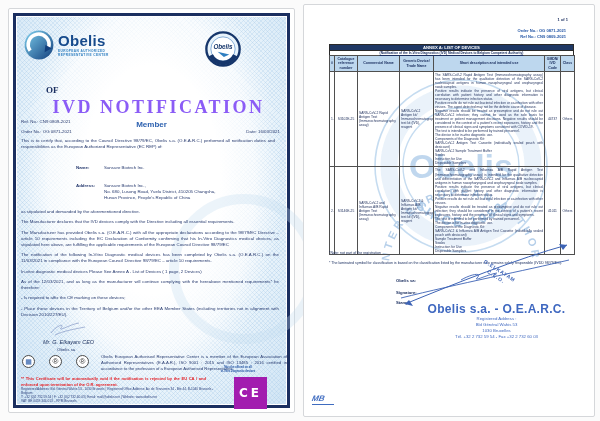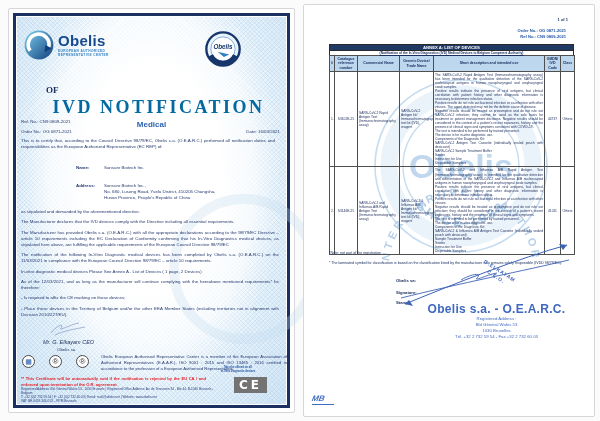--- a/index.html
+++ b/index.html
@@ -22,39 +22,39 @@
   }
   .ghost-circle { position:absolute; width:150px; height:150px; border:10px solid rgba(197,221,241,.32);
                   border-radius:50%; left:160px; top:185px; }
   .logo-row { display:flex; align-items:center; gap:3px; }
   .logo-text .brand { font-size:15px; font-weight:bold; color:#164a8c; letter-spacing:.3px; line-height:1; }
   .logo-text .sub { font-size:3.2px; font-weight:bold; color:#2f7fc1; letter-spacing:.4px; line-height:1.35;
                     white-space:pre-line; margin-top:1px; }
   .title-of { font-family:"Liberation Serif", serif; font-weight:bold; font-size:9px; color:#1b2f60; }
   .title-main { font-family:"Liberation Serif", serif; font-weight:bold; font-size:34px; color:#1b2f60;
                 text-align:center; letter-spacing:1px; line-height:1; width:100%; }
-  .title-sub { font-family:"Liberation Serif", serif; font-weight:bold; font-size:18px; color:#0369a1;
+  .title-sub { font-family:"Liberation Serif", serif; font-weight:bold; font-size:18px; color:#8b5cf6;
                text-align:center; letter-spacing:2.5px; line-height:1; width:100%; padding-left:14px; }
   .meta { font-size:4.4px; color:#26396e; }
   .country { width:100%; text-align:center; font-size:8px; font-weight:bold; color:#2e62b0; }
   .body-txt { font-size:4.4px; line-height:1.35; text-align:justify; color:#26396e; }
   .para-stack p { font-size:4.4px; line-height:1.35; text-align:justify; margin-bottom:4.5px; color:#26396e; }
   .lbl { font-size:4.4px; font-weight:bold; color:#26396e; }
   .val { font-size:4.4px; line-height:1.35; color:#26396e; white-space:pre-line; }
   .sig-name { font-size:5.5px; font-style:italic; color:#1f335f; }
   .sig-co { font-size:4.4px; color:#26396e; }
   .mark { width:13px; height:13px; border:1px solid #4a4a4a; border-radius:50%;
           display:flex; align-items:center; justify-content:center; background:#fff; }
   .mark .r { font-size:8px; color:#333; line-height:1; }
   .mark .grid { font-size:7px; color:#2a5caa; line-height:1; }
   .member { font-size:4.2px; line-height:1.4; text-align:justify; color:#26396e; }
   .ce-note { font-size:2.7px; font-weight:bold; color:#1f4fa0; line-height:1.3; text-align:center; }
   .red-note { font-size:4.1px; font-weight:bold; color:#e31e24; line-height:1.35; text-align:justify; }
   .footer-ln { font-size:3.2px; color:#2c3f7a; line-height:1.2; }
-  .ce-box { position:absolute; left:225px; top:368px; width:33px; height:16px; background:#737373;
+  .ce-box { position:absolute; left:225px; top:368px; width:33px; height:32px; background:#a21caf;
             display:flex; align-items:center; justify-content:center; }
   .ce-box span { color:#fff; font-weight:bold; font-size:12px; letter-spacing:3px; font-family:"DejaVu Sans", sans-serif; }
 
   
   .r-top { font-size:4px; font-weight:bold; color:#1b2f60; text-align:right; }
   .r-ref { font-size:4.1px; font-weight:bold; color:#2456a6; text-align:right; line-height:1.5; }
   .annex-wrap { position:absolute; left:25px; top:39px; width:245px; z-index:1; }
   .tt-bar { background:#1f3864; color:#fff; font-size:4.2px; font-weight:bold; text-align:center;
             line-height:6px; height:6px; border:1px solid #2a2a2a; border-bottom:none; }
   .tt-sub { background:#fff; color:#1b2f60; font-size:3.2px; font-weight:bold; text-align:center;
@@ -111,21 +111,21 @@
     <circle cx="20" cy="20" r="13.5" fill="#ffffff" stroke="#5b8fc9" stroke-width="0.8"></circle>
     <path d="M6.5,27 A15,15 0 0 0 33.5,27" stroke="#16366b" stroke-width="5" fill="none"></path>
     <text x="20" y="20.5" text-anchor="middle" font-size="7" font-weight="bold" font-style="italic" fill="#16366b" font-family="Liberation Sans, sans-serif">Obelis</text>
     <path d="M14,23 L27,26 L21,29 Z" fill="#2f7fc1"></path>
   </svg>
 
   <div class="abs title-of" style="left:37px; top:76px;text-align:center;">OF</div>
   <div class="abs title-sub" style="left:0; top:89px;">IVD NOTIFICATION</div>
 
   <div class="abs meta" style="left:12px; top:110px;">Ref. No.: CN9 0809-2021</div>
-  <div class="abs country" style="left:0; top:111px;">Medical</div>
+  <div class="abs country" style="left:0; top:111px;">Member</div>
   <div class="abs meta" style="left:12px; top:120px;">Order No.: OG 0871-2021</div>
   <div class="abs meta" style="right:14px; top:120px;">Date: 16/03/2021</div>
 
   <div class="abs body-txt" style="left:12px; top:129px; width:254px;">This is to certify that, according to the Council Directive 98/79/EC, Obelis s.a. (O.E.A.R.C.) performed all notification duties and responsibilities as the European Authorized Representative (EC REP) of:</div>
 
   <div class="abs lbl" style="left:67px; top:156px;">Name:</div>
   <div class="abs val" style="left: 95px; top: 156px; width: 165px; white-space: pre-line;">Sansure Biotech Inc.</div>
   <div class="abs lbl" style="left:67px; top:174px;">Address:</div>
   <div class="abs val" style="left: 95px; top: 174px; width: 170px; white-space: pre-line;">Sansure Biotech Inc.,
 No. 680, Lusong Road, Yuelu District, 410205 Changsha,

